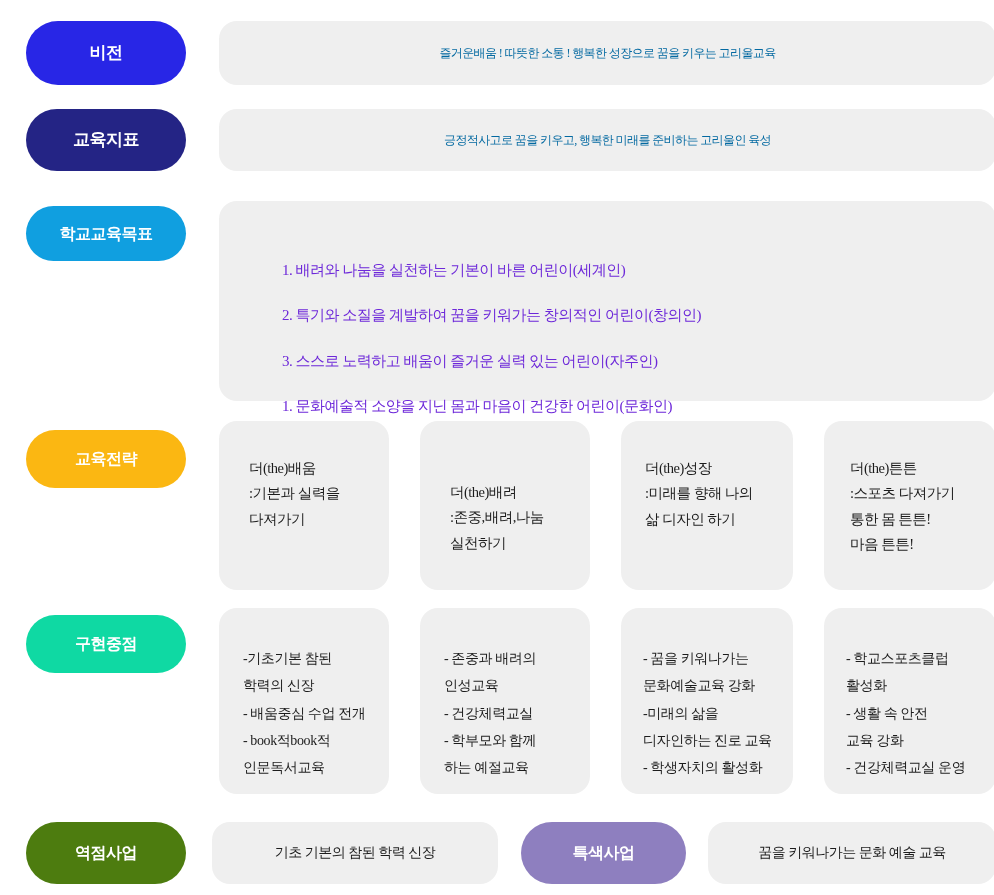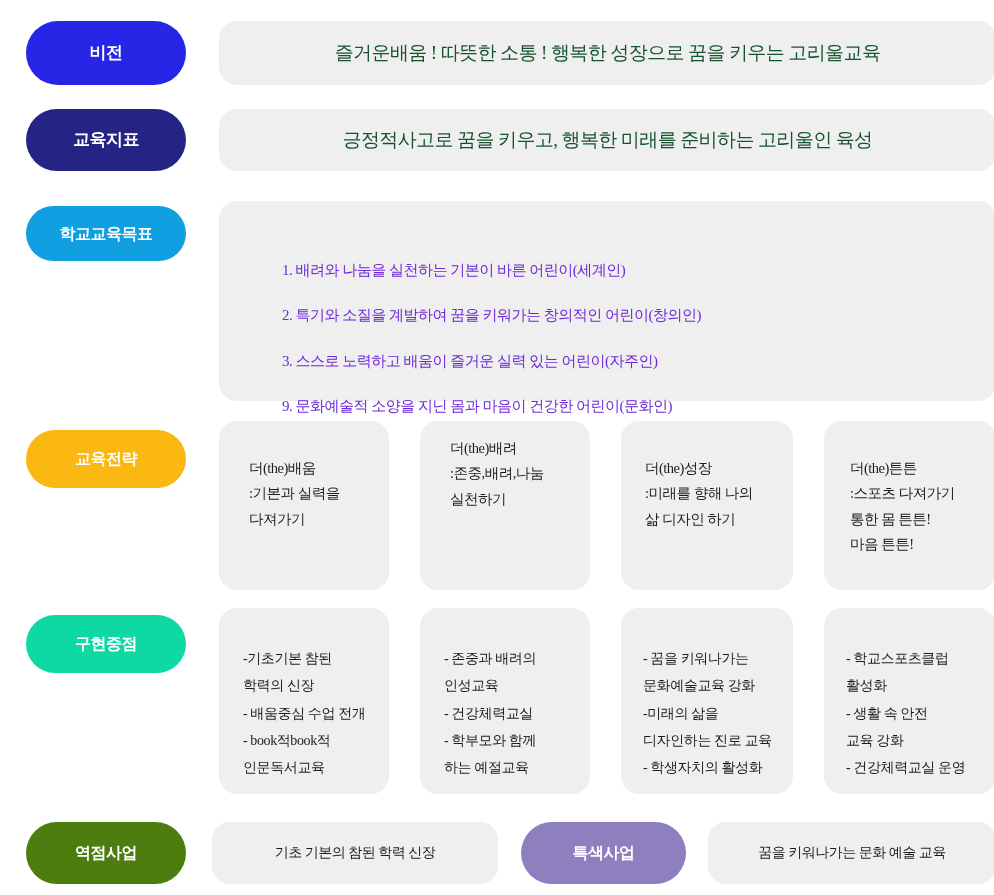--- a/index.html
+++ b/index.html
@@ -44,24 +44,24 @@
   }
 
   .gbox.center {
     display: flex;
     align-items: center;
     justify-content: center;
     text-align: center;
   }
 
   .headline {
-    font-size: 19px;
+    font-size: 12px;
     letter-spacing: -0.6px;
     line-height: 1.4;
-    color: #14532d;
+    color: #0369a1;
   }
 
   
   .goals {
     position: absolute;
     left: 250px;
     top: 224px;
     width: 700px;
   }
   .goal-line {
@@ -114,34 +114,34 @@
   </div>
 
   <div class="pill" style="left:10px; top:190px; width:160px; height:55px; background:#109FE0; font-size:16px;">
     <span>학교교육목표</span>
   </div>
   <div class="gbox" style="left:203px; top:185px; width:777px; height:200px;"></div>
   <div class="goals">
     <div class="goal-line">1. 배려와 나눔을 실천하는 기본이 바른 어린이(세계인)</div>
     <div class="goal-line">2. 특기와 소질을 계발하여 꿈을 키워가는 창의적인 어린이(창의인)</div>
     <div class="goal-line">3. 스스로 노력하고 배움이 즐거운 실력 있는 어린이(자주인)</div>
-    <div class="goal-line">9. 문화예술적 소양을 지닌 몸과 마음이 건강한 어린이(문화인)</div>
+    <div class="goal-line">1. 문화예술적 소양을 지닌 몸과 마음이 건강한 어린이(문화인)</div>
   </div>
 
   <div class="pill" style="left:10px; top:414px; width:160px; height:58px; background:#FBB712; font-size:16px;">
     <span>교육전략</span>
   </div>
 
   <div class="gbox" style="left:203px; top:405px; width:170px; height:169px;"></div>
   <div class="card-text" style="left:225px; top:432px; width:150px;">더(the)배움
 :기본과 실력을
 다져가기</div>
 
   <div class="gbox" style="left:404px; top:405px; width:170px; height:169px;"></div>
-  <div class="card-text" style="left:426px; top:412px; width:150px;">더(the)배려
+  <div class="card-text" style="left:426px; top:456px; width:150px;">더(the)배려
 :존중,배려,나눔
 실천하기</div>
 
   <div class="gbox" style="left:605px; top:405px; width:172px; height:169px;"></div>
   <div class="card-text" style="left:621px; top:432px; width:160px;">더(the)성장
 :미래를 향해 나의
 삶 디자인 하기</div>
 
   <div class="gbox" style="left:808px; top:405px; width:172px; height:169px;"></div>
   <div class="card-text" style="left:826px; top:432px; width:160px;">더(the)튼튼

